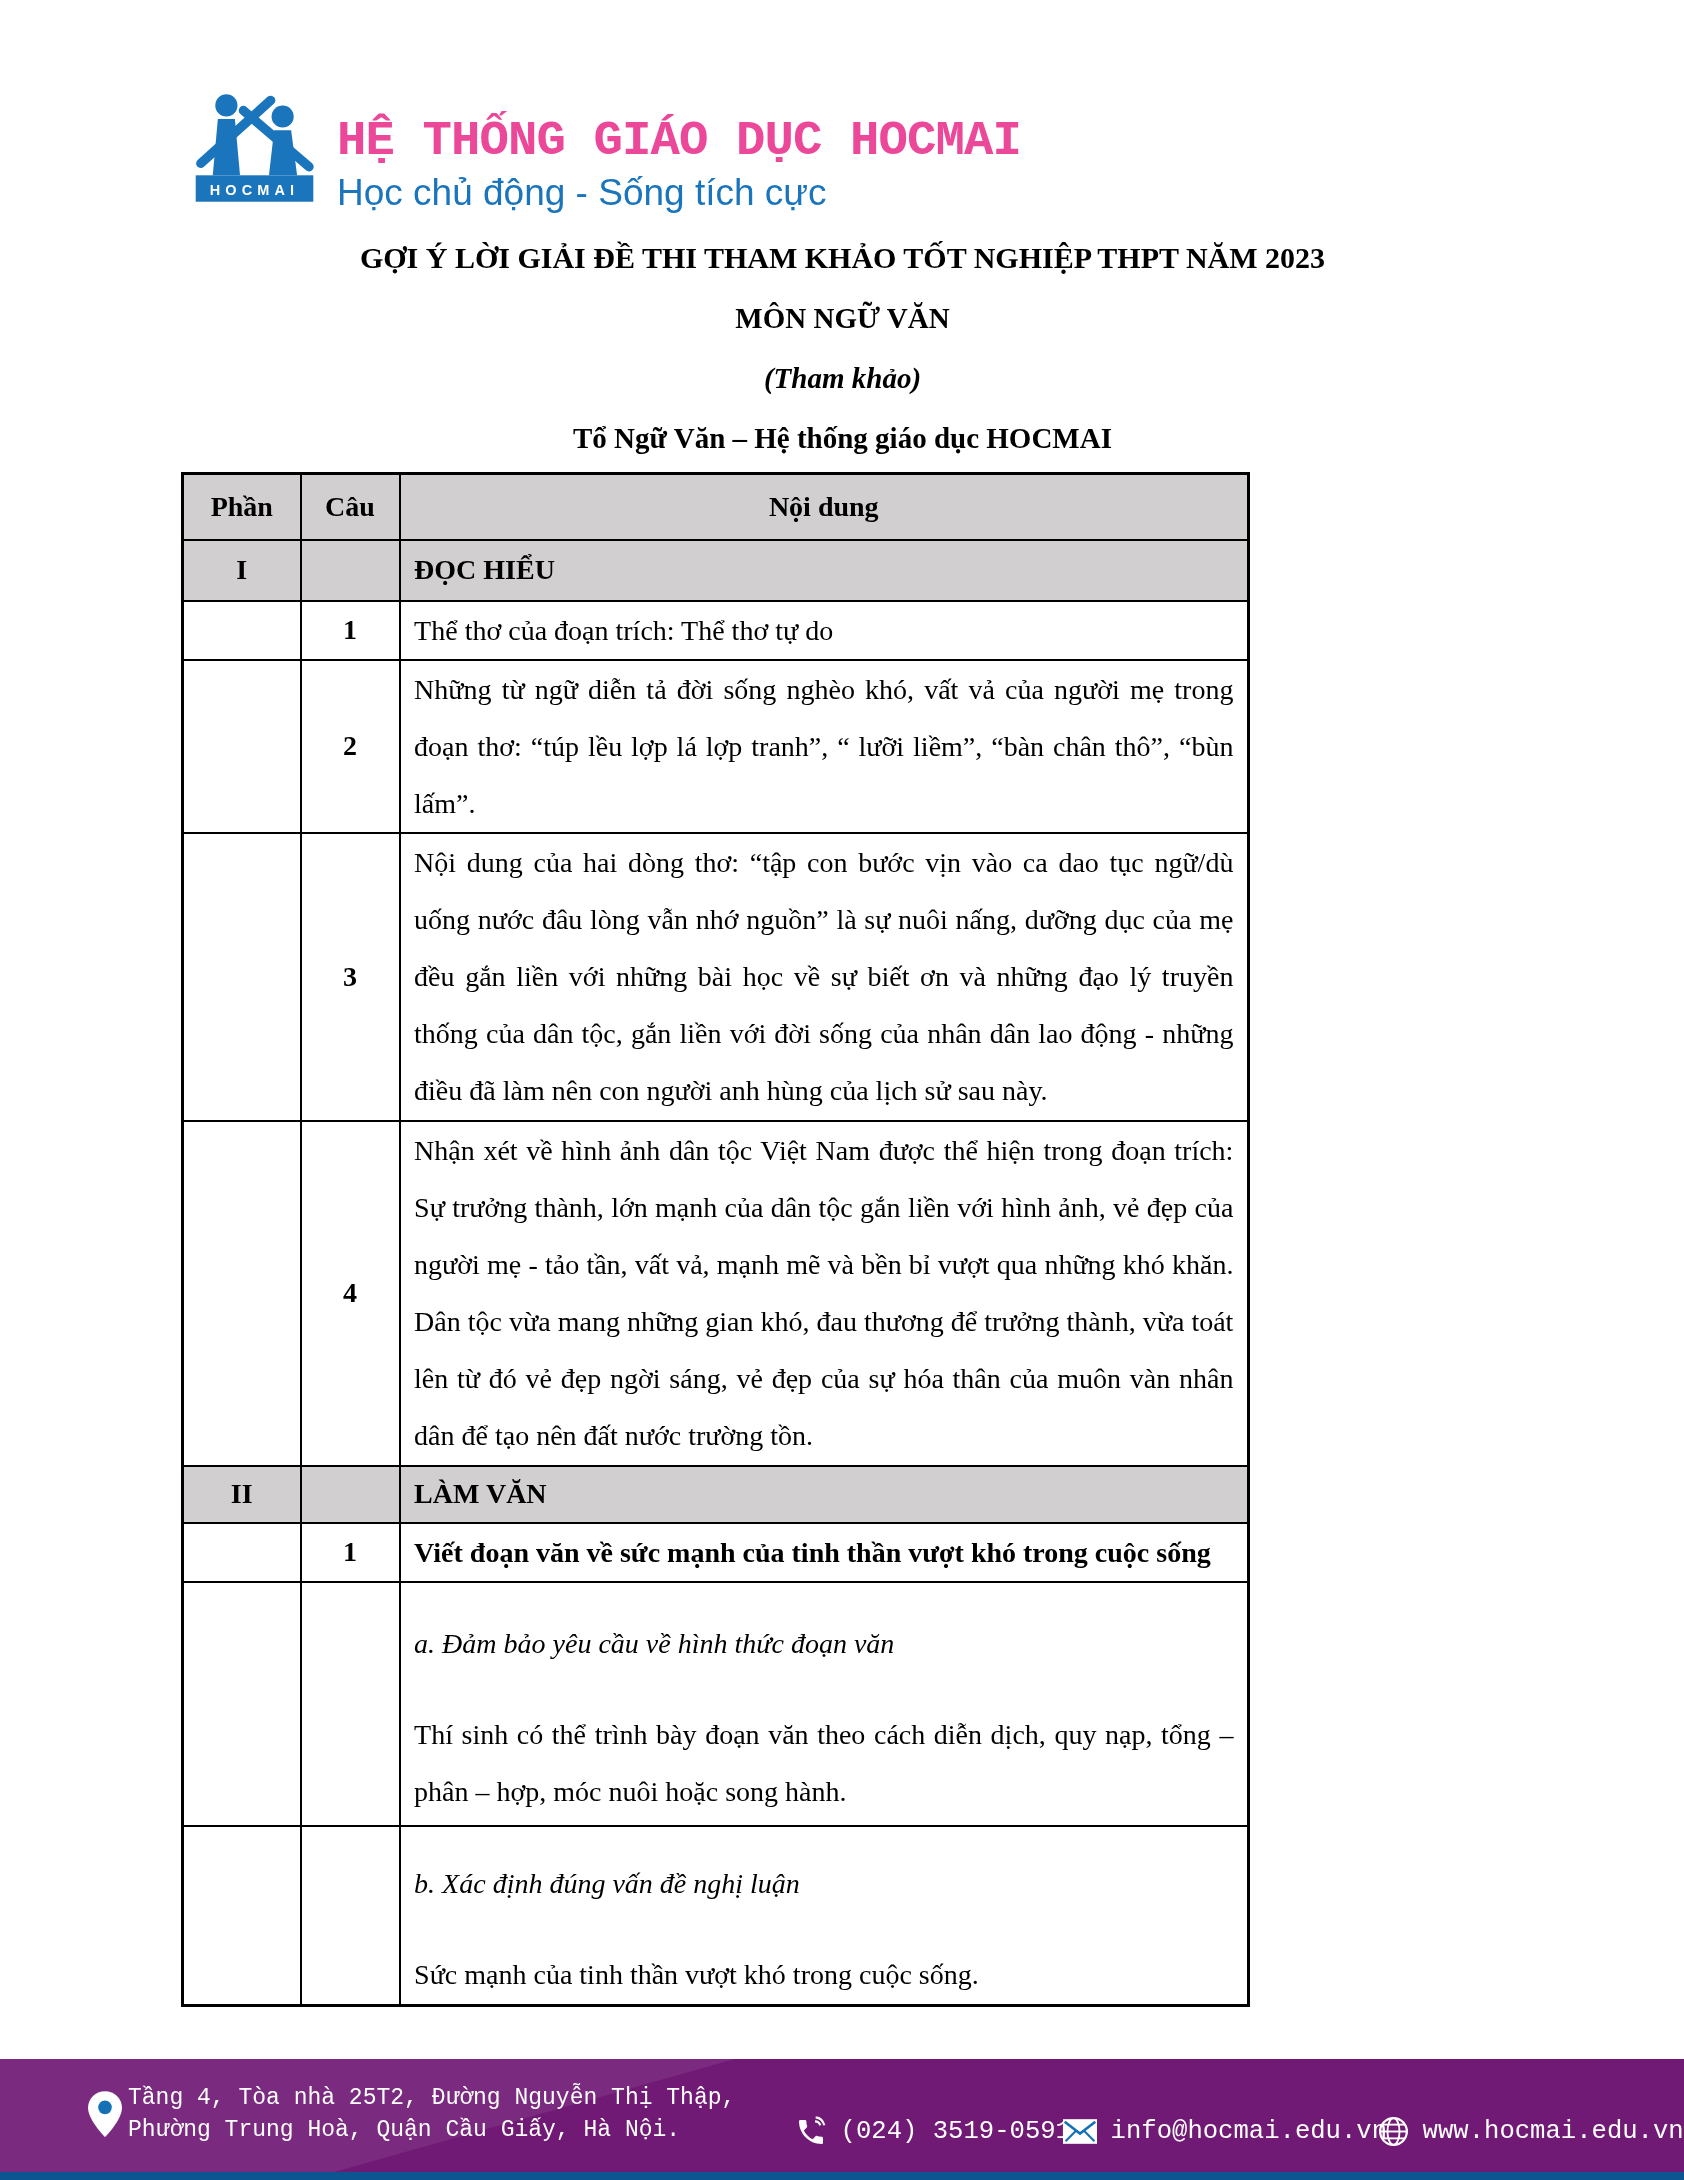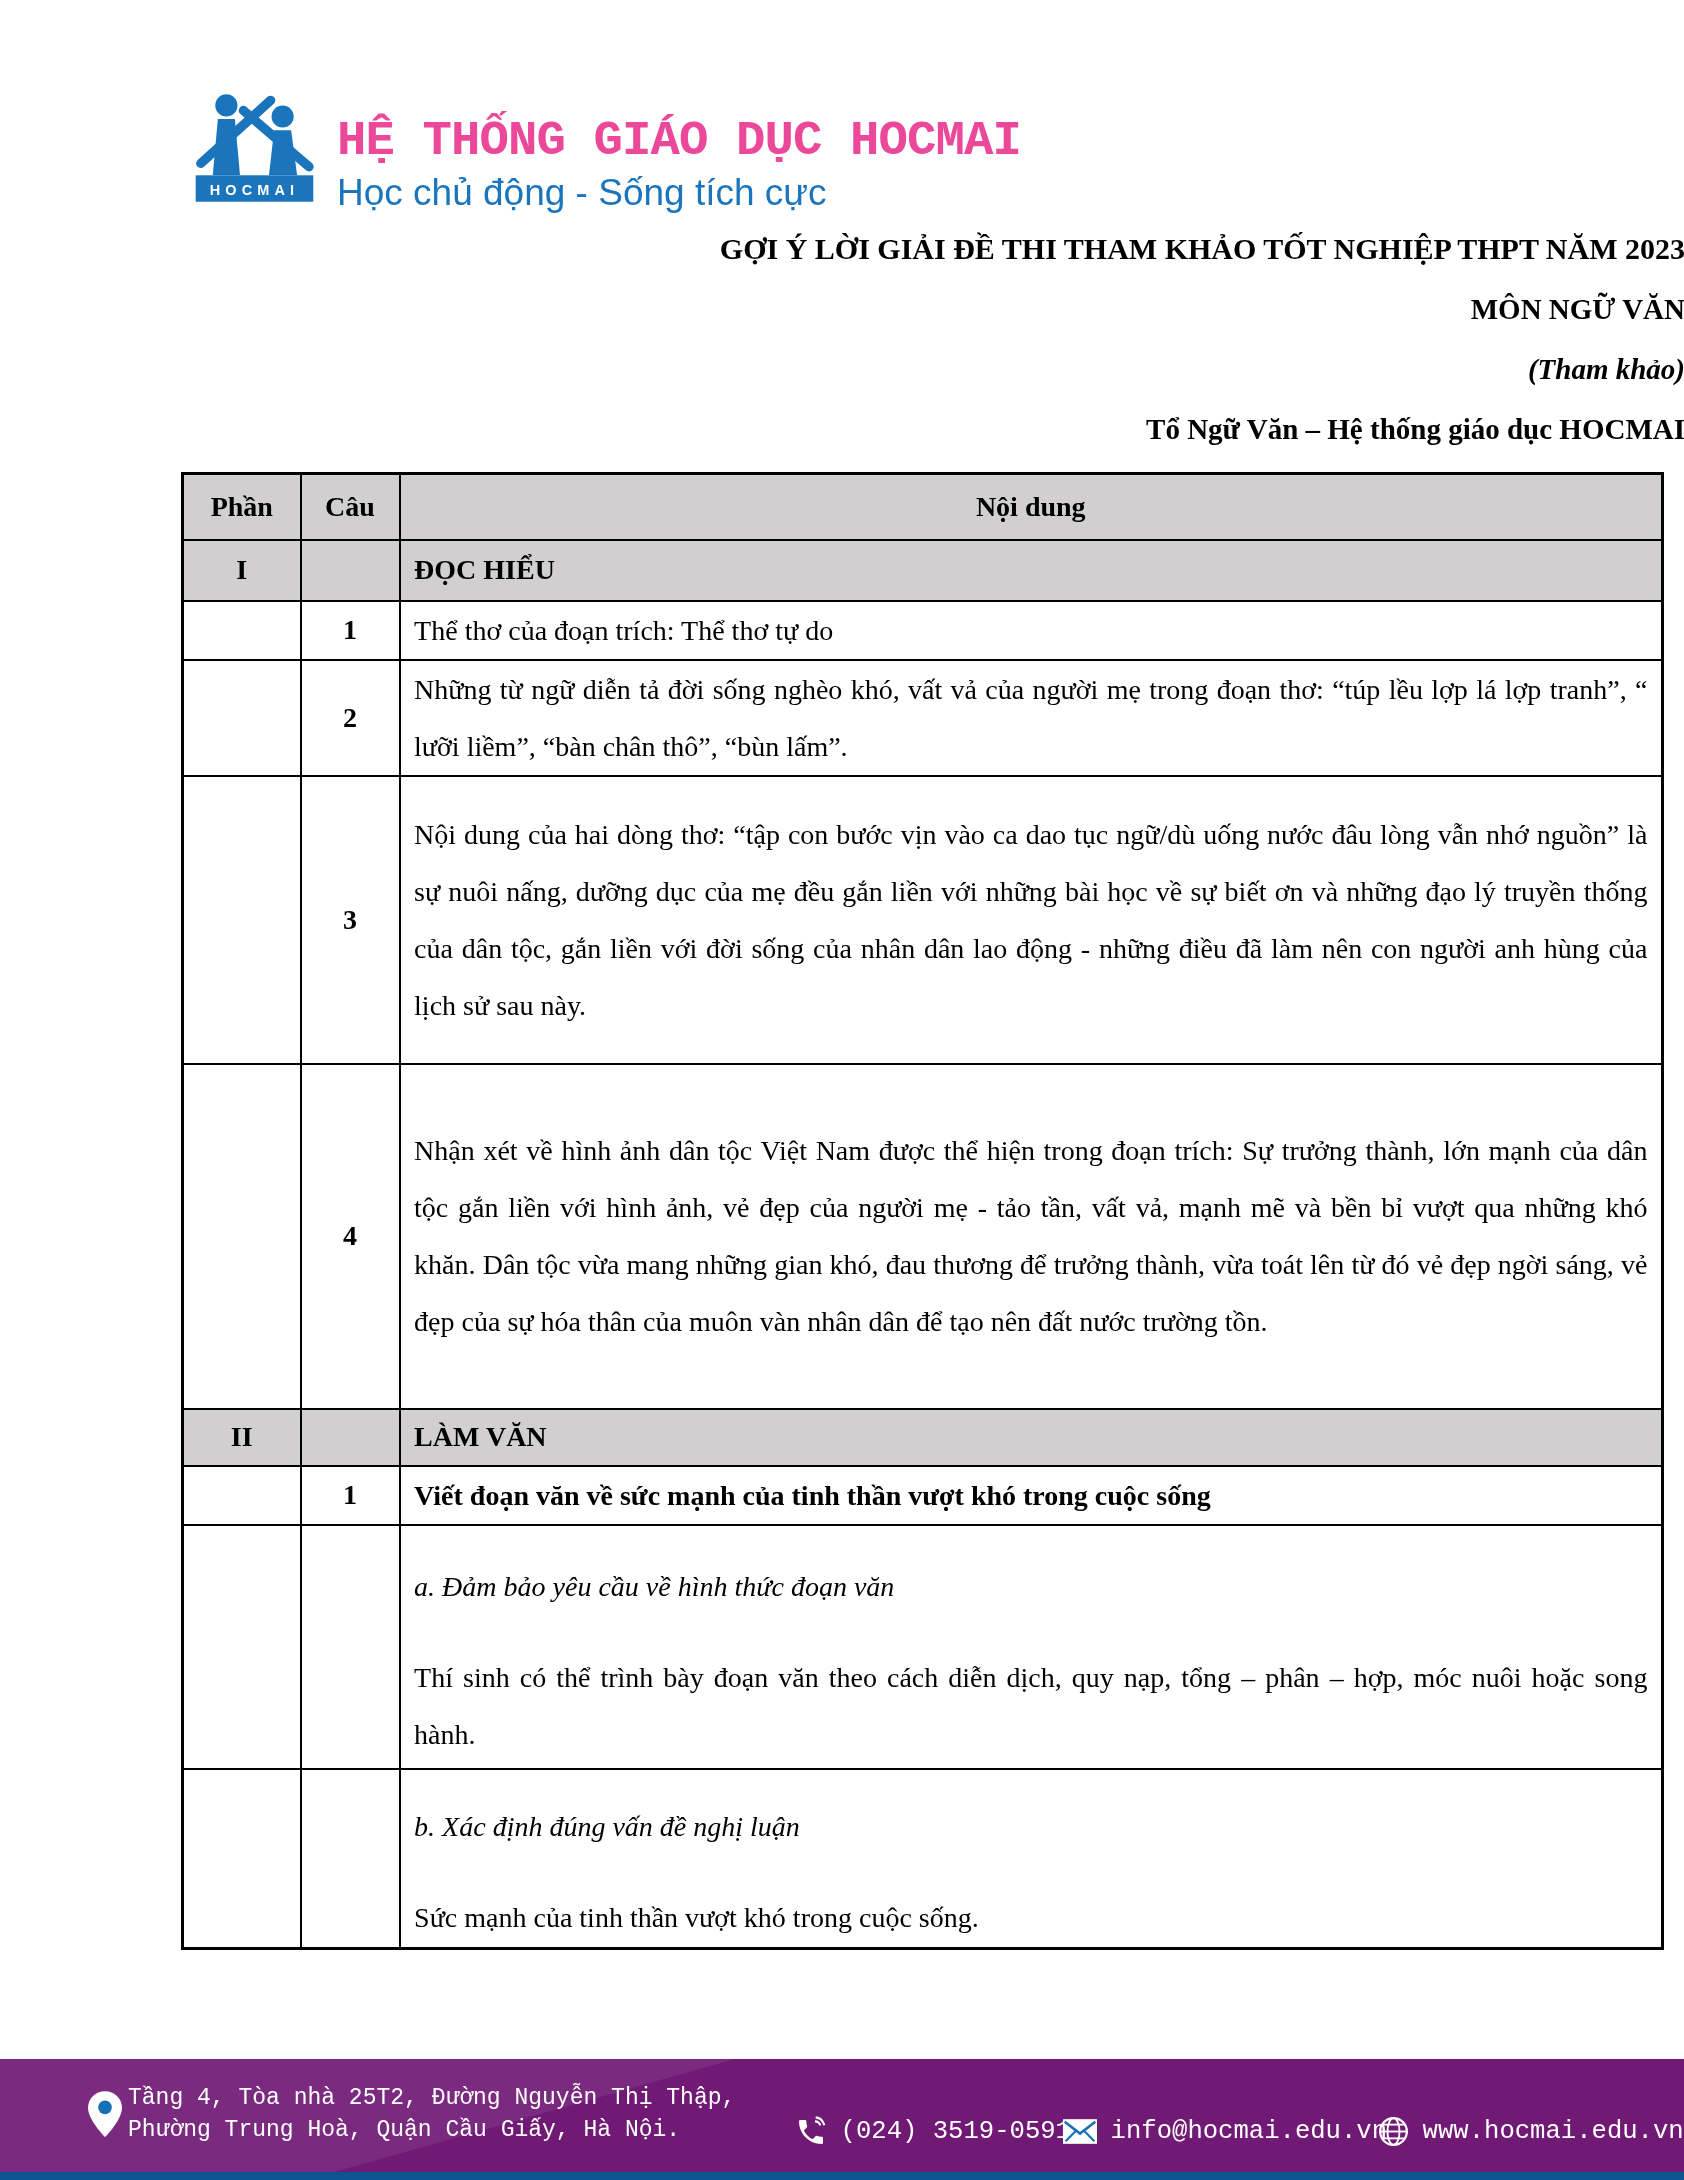--- a/index.html
+++ b/index.html
@@ -7,29 +7,29 @@
         font-family:"Liberation Serif", serif;color:#000;}
 
   
   .logo{position:absolute;left:194px;top:90px;display:flex;align-items:flex-start;}
   .logo-mark{width:121px;height:128px;flex:0 0 auto;}
   .logo-text{margin-left:22px;margin-top:25.6px;font-family:"Liberation Sans",sans-serif;}
   .org-name{color:#ec4899;font-weight:700;font-size:49px;letter-spacing:-0.9px;line-height:1.05;font-family:Liberation Mono, monospace;}
   .tagline{color:#1B75BC;font-weight:400;font-size:37px;text-align:left;margin-top:5.1px;}
 
   
-  .titles{position:absolute;left:0;top:219px;width:100%;text-align:right;}
+  .titles{position:absolute;left:0;top:228px;width:100%;text-align:center;}
   .titles div{line-height:60px;}
   .t1{font-size:30px;font-weight:700;}
   .t2{font-size:29px;font-weight:700;}
   .t3{font-size:29px;font-weight:700;font-style:italic;}
   .t4{font-size:29px;font-weight:700;}
 
   
-  table.answers{position:absolute;left:181px;top:472px;width:1483px;
+  table.answers{position:absolute;left:181px;top:472px;width:1069px;
     border-collapse:collapse;table-layout:fixed;}
   table.answers col.c-phan{width:118px;}
   table.answers col.c-cau{width:99px;}
   table.answers th,table.answers td{border:2.6px solid #000;padding:0 13.6px;
     font-size:28px;vertical-align:middle;overflow:hidden;}
   table.answers{border:3.4px solid #000;}
   th{font-weight:700;text-align:center;background:#d1cfcf;font-size:29px;}
   .sec td{background:#d1cfcf;font-weight:700;font-size:29px;}
   .cell-c{text-align:center;font-weight:700;}
   .para{text-align:justify;line-height:57px;}

